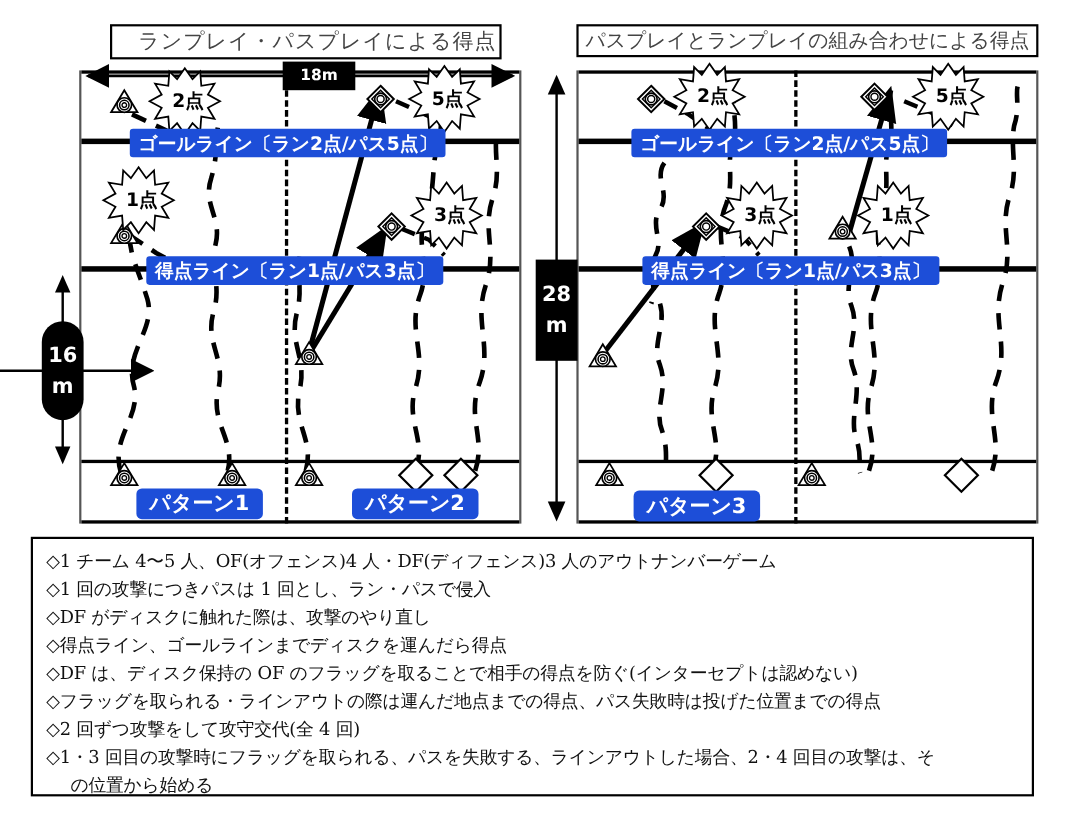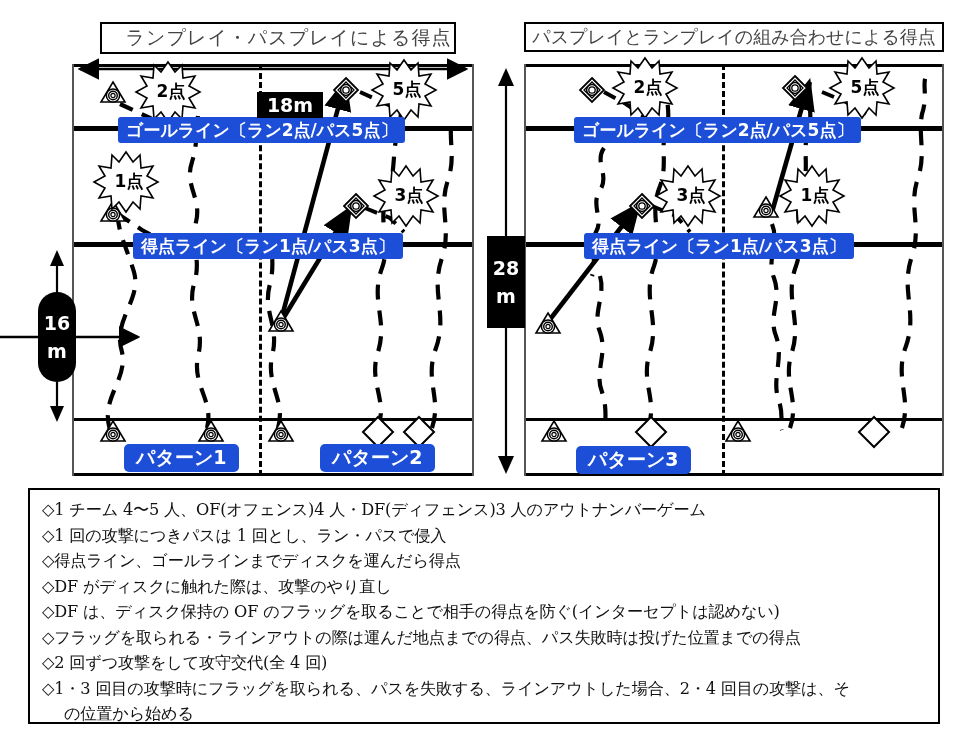--- a/index.html
+++ b/index.html
@@ -97,21 +97,21 @@
     background: #000;
     color: #fff;
     font-family: "DejaVu Sans", "Liberation Sans", sans-serif;
     font-weight: bold;
     display: flex;
     align-items: center;
     justify-content: center;
     z-index: 25;
   }
   #dim-18m {
-    left: 257px; top: 56px; width: 66px; height: 26px; font-size: 19px; margin-top: 36px;
+    left: 257px; top: 56px; width: 66px; height: 26px; font-size: 14px;
   }
   #dim-16m {
     left: 38px; top: 292px; width: 38px; height: 90px;
     flex-direction: column; font-size: 19px; line-height: 1.5; border-radius: 19px;
   }
   #dim-28m {
     left: 487px; top: 236px; width: 38px; height: 92px;
     flex-direction: column; font-size: 19px; line-height: 1.5;
   }
 
@@ -345,22 +345,22 @@
   </div>
 
   <div class="dim-box" id="dim-28m">
     <span>28</span>
     <span>m</span>
   </div>
 
   <div id="rules-box">
     <div class="rule-line">◇1 チーム 4〜5 人、OF(オフェンス)4 人・DF(ディフェンス)3 人のアウトナンバーゲーム</div>
     <div class="rule-line">◇1 回の攻撃につきパスは 1 回とし、ラン・パスで侵入</div>
+    <div class="rule-line">◇DF がディスクに触れた際は、攻撃のやり直し</div>
     <div class="rule-line">◇得点ライン、ゴールラインまでディスクを運んだら得点</div>
-    <div class="rule-line">◇DF がディスクに触れた際は、攻撃のやり直し</div>
     <div class="rule-line">◇DF は、ディスク保持の OF のフラッグを取ることで相手の得点を防ぐ(インターセプトは認めない)</div>
     <div class="rule-line">◇フラッグを取られる・ラインアウトの際は運んだ地点までの得点、パス失敗時は投げた位置までの得点</div>
     <div class="rule-line">◇2 回ずつ攻撃をして攻守交代(全 4 回)</div>
     <div class="rule-line">◇1・3 回目の攻撃時にフラッグを取られる、パスを失敗する、ラインアウトした場合、2・4 回目の攻撃は、そ</div>
     <div class="rule-line rule-cont">の位置から始める</div>
   </div>
 
 </div>
 
 </body></html>

